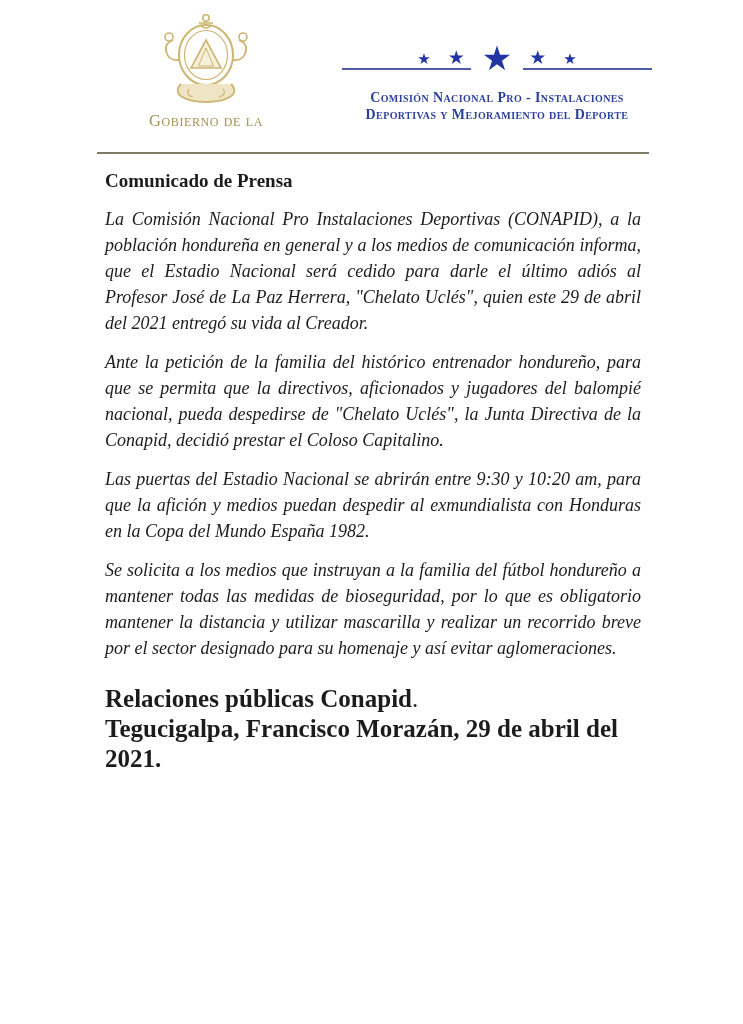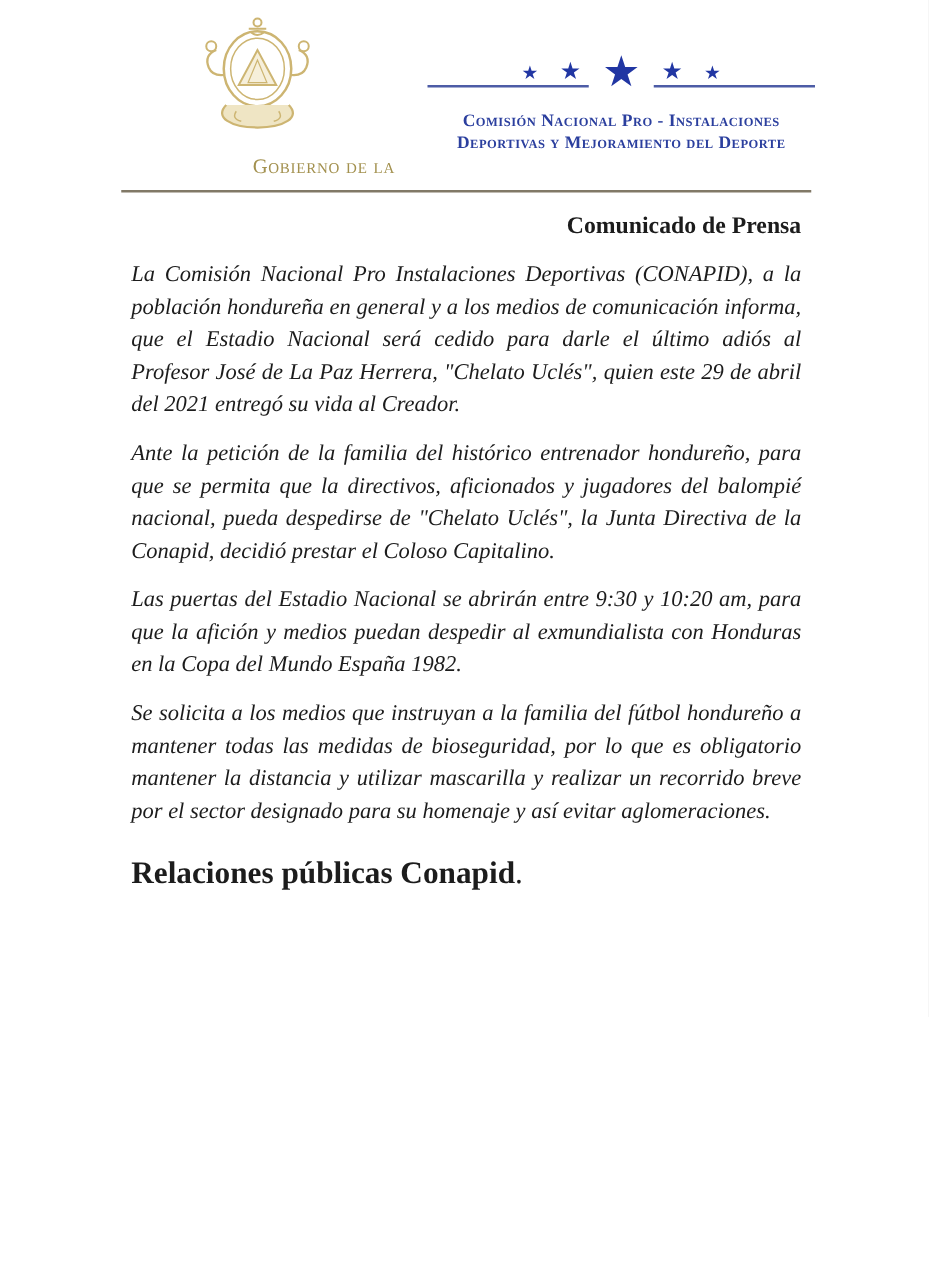--- a/index.html
+++ b/index.html
@@ -17,28 +17,27 @@
   
   .gov-block {
     position: absolute;
     left: 96px;
     top: 10px;
     width: 220px;
     text-align: center;
   }
   .coat { display: block; margin: 0 auto; }
   .gov-text {
-    margin-top: 13px;
+    margin-top: 1px;
     font-variant: small-caps;
     color: #a3914f;
     font-size: 16.5px;
     line-height: 19px;
     letter-spacing: 0.6px;
     white-space: nowrap;
-    text-align: right;
   }
 
   .org-block {
     position: absolute;
     left: 342px;
     top: 33px;
     width: 310px;
   }
   .stars {
     display: flex;
@@ -78,21 +77,21 @@
   .content {
     position: absolute;
     left: 105px;
     top: 170px;
     width: 536px;
   }
   .title {
     margin: 0 0 14px 0;
     font-size: 19px;
     font-weight: bold;
-    text-align: right;
+    text-align: left;
   }
   .content p {
     margin: 0 0 13px 0;
     font-size: 18px;
     line-height: 26px;
     text-align: justify;
     font-style: italic;
   }
   .signature {
     margin-top: 23px;
@@ -158,16 +157,17 @@
   <main class="content">
     <h1 class="title">Comunicado de Prensa</h1>
 
     <p>La Comisión Nacional Pro Instalaciones Deportivas (CONAPID), a la población hondureña en general y a los medios de comunicación informa, que el Estadio Nacional será cedido para darle el último adiós al Profesor José de La Paz Herrera, "Chelato Uclés", quien este 29 de abril del 2021 entregó su vida al Creador.</p>
     <p>Ante la petición de la familia del histórico entrenador hondureño, para que se permita que la directivos, aficionados y jugadores del balompié nacional, pueda despedirse de "Chelato Uclés", la Junta Directiva de la Conapid, decidió prestar el Coloso Capitalino.</p>
     <p>Las puertas del Estadio Nacional se abrirán entre 9:30 y 10:20 am, para que la afición y medios puedan despedir al exmundialista con Honduras en la Copa del Mundo España 1982.</p>
     <p>Se solicita a los medios que instruyan a la familia del fútbol hondureño a mantener todas las medidas de bioseguridad, por lo que es obligatorio mantener la distancia y utilizar mascarilla y realizar un recorrido breve por el sector designado para su homenaje y así evitar aglomeraciones.</p>
 
     <div class="signature">
       <div><span>Relaciones públicas Conapid</span><span class="pd">.</span></div>
+      <div>Tegucigalpa, Francisco Morazán, 29 de abril del 2021.</div>
     </div>
   </main>
 
 </div>
 
 </body></html>

